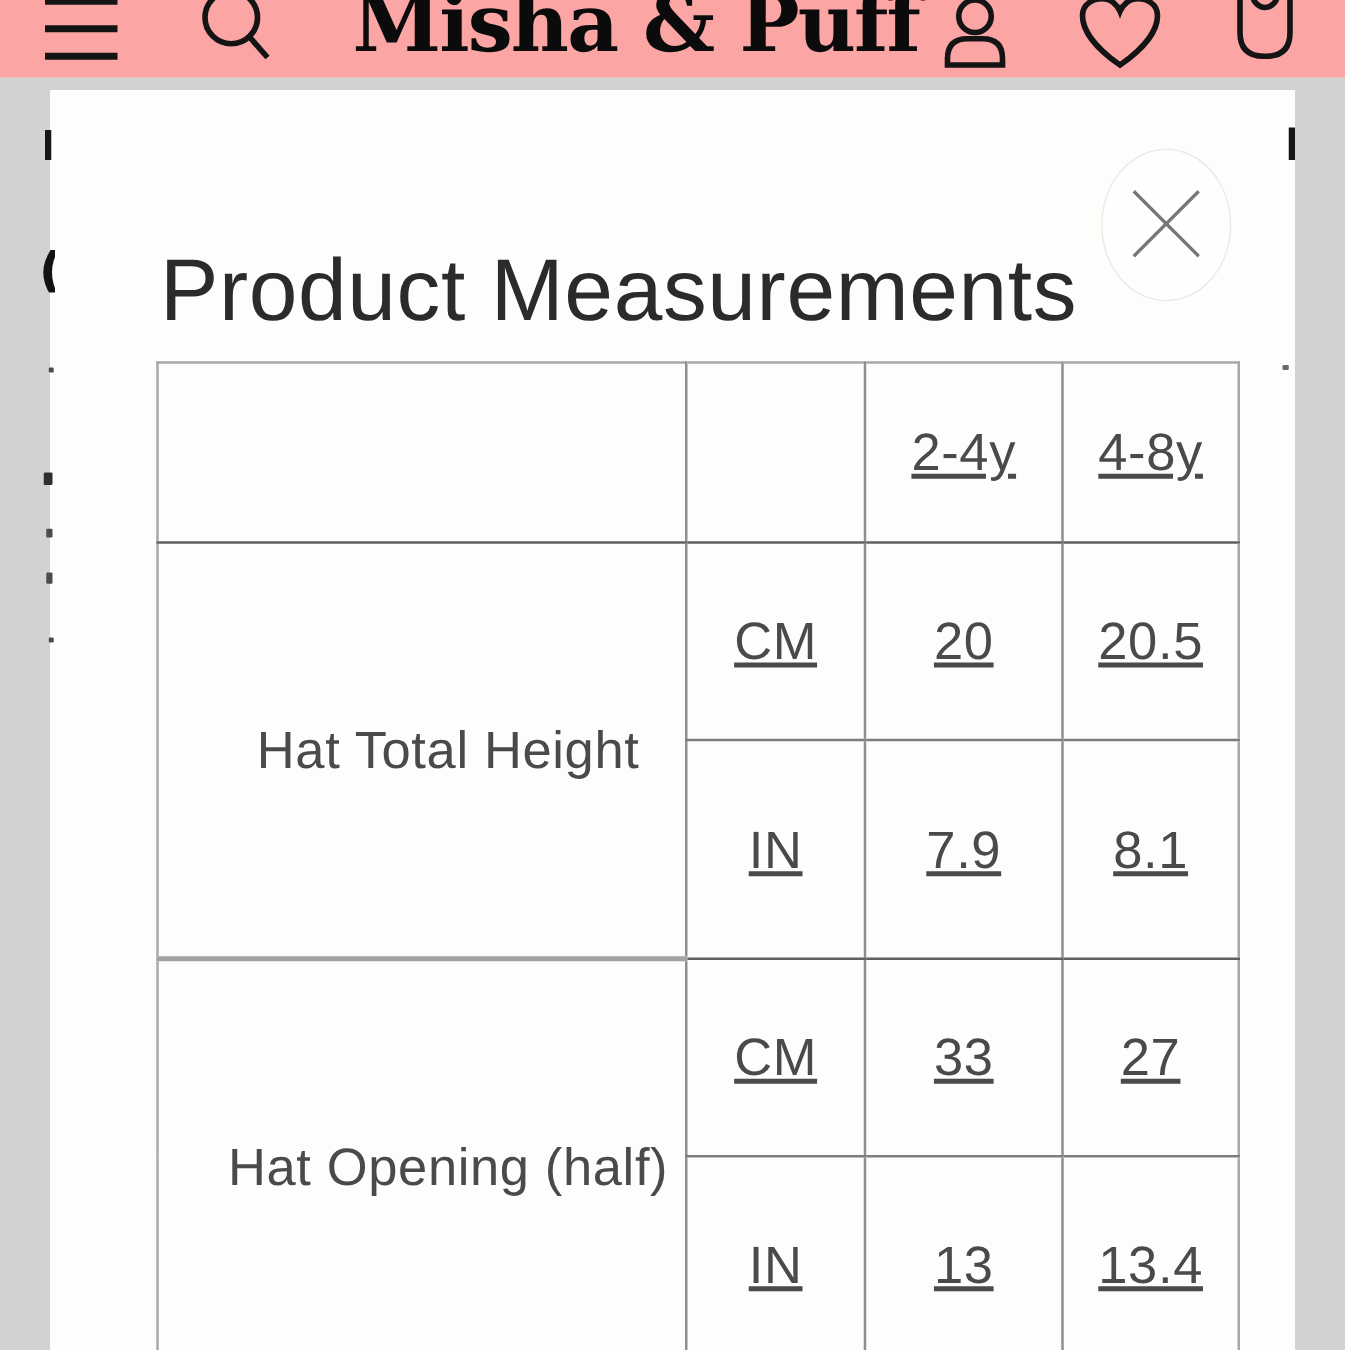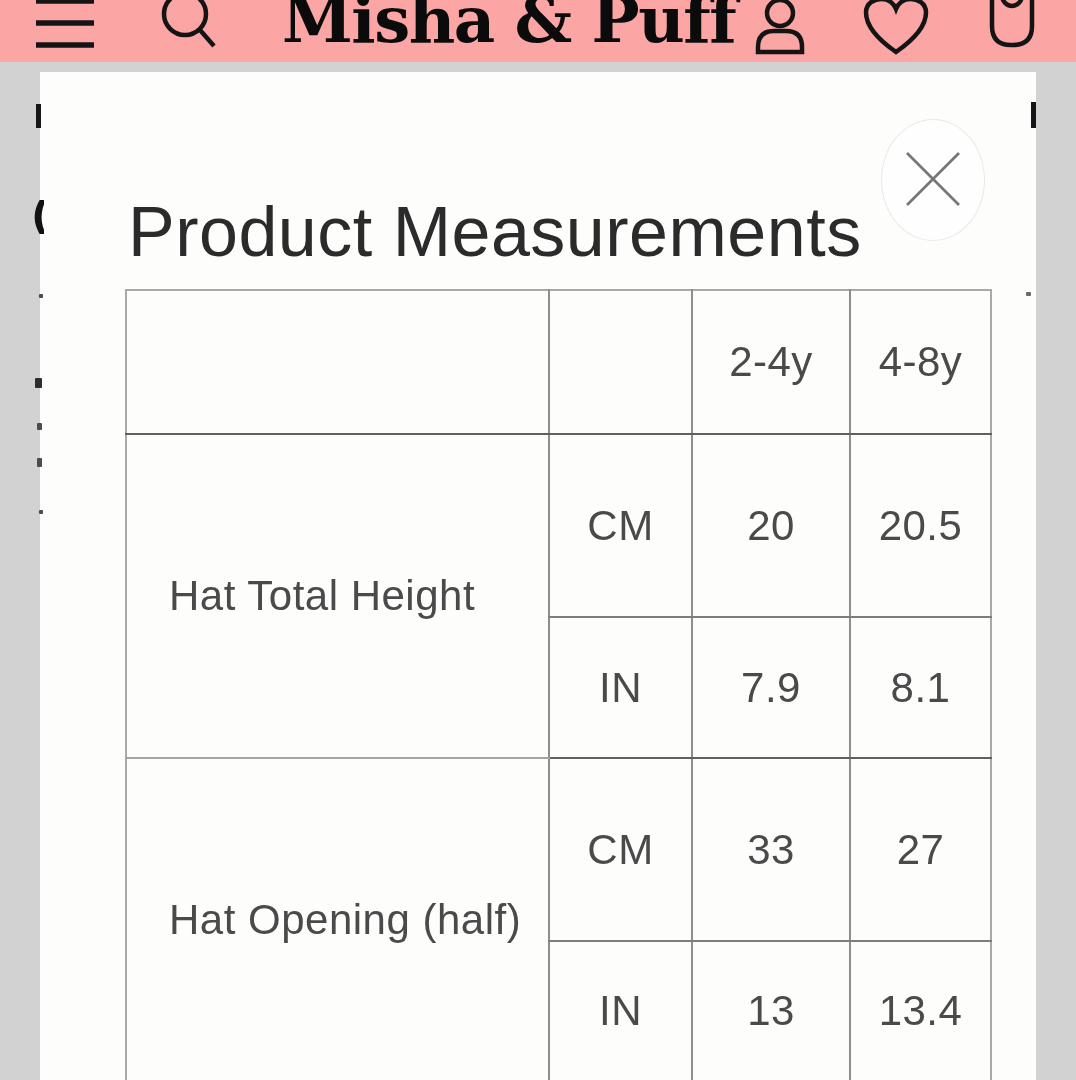--- a/index.html
+++ b/index.html
@@ -47,27 +47,27 @@
   table.meas {
     position: absolute; left: 85px; top: 217px;
     border-collapse: collapse; table-layout: fixed; width: 865px;
     border: 2px solid #a9a9a9;
     border-bottom: 3px solid #a3a3a3;
   }
   table.meas td {
     font-size: 42px; letter-spacing: 0.5px; color: #4a4a4a;
     vertical-align: middle; overflow: hidden;
   }
-  .ctr { text-align: center; }
+  .ctr { text-align: center; text-decoration: underline; }
   td.b-left { border-left: 2px solid #8e8e8e; }
   tr.hdr td { border-bottom: 2px solid #606060; height: 144px; }
-  tr.row-cm td { height: 183px; }
-  tr.row-in td { height: 141px; border-bottom: 2px solid #606060; }
+  tr.row-cm td { height: 158px; }
+  tr.row-in td { height: 175px; border-bottom: 2px solid #606060; }
   tr.row-cm td.cell-unit, tr.row-cm td.cell-val { border-bottom: 2px solid #7d7d7d; }
-  td.rowlabel { border-bottom: 2px solid #a3a3a3; padding-left: 42px; text-align: left; }
+  td.rowlabel { border-bottom: 4px solid #a3a3a3; padding-left: 42px; text-align: center; }
 </style>
 </head>
 <body>
 
 <div class="header">
 
   <button class="icon-btn" style="left:34px; top:-4px; width:62px; height:56px;">
     <svg width="62" height="56" viewBox="0 0 62 56">
       <line x1="2" y1="5" x2="60" y2="5" stroke="#141414" stroke-width="5.5"></line>
       <line x1="2" y1="27" x2="60" y2="27" stroke="#141414" stroke-width="5.5"></line>

